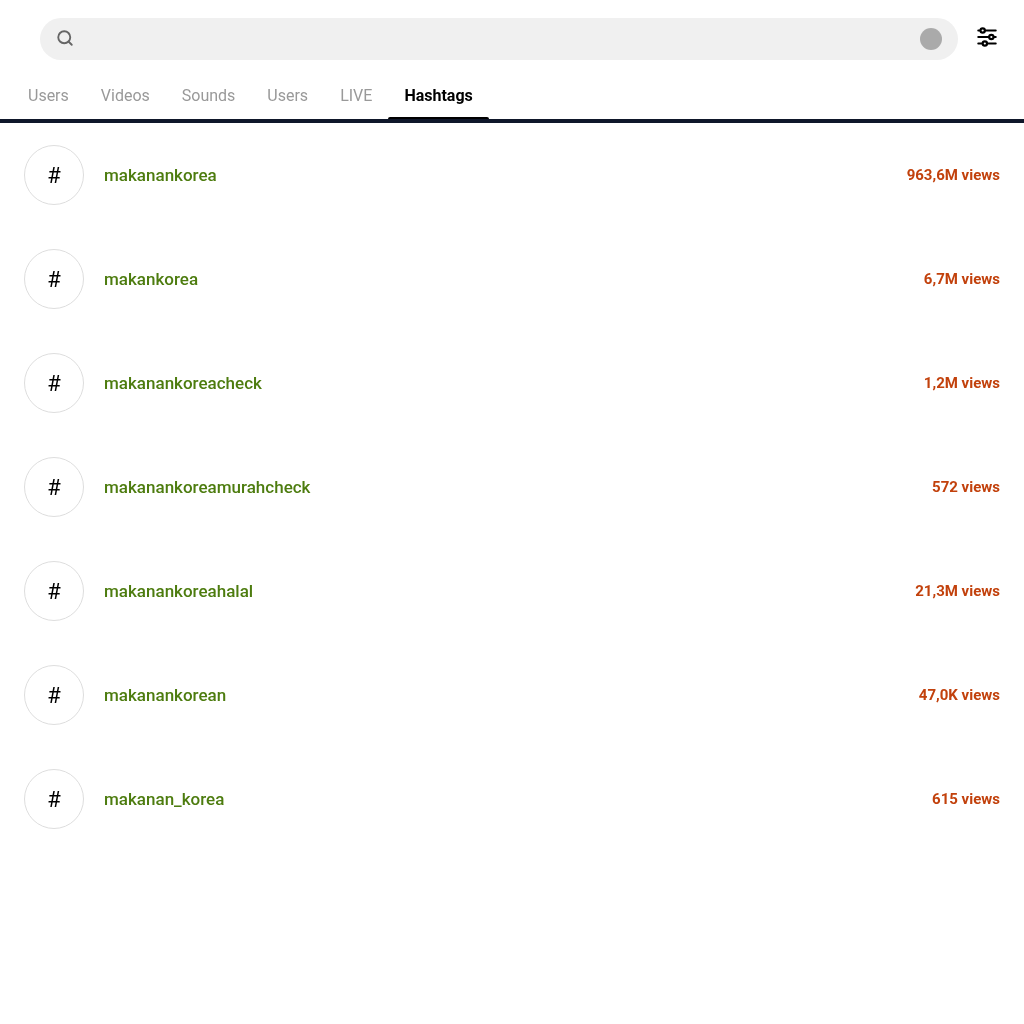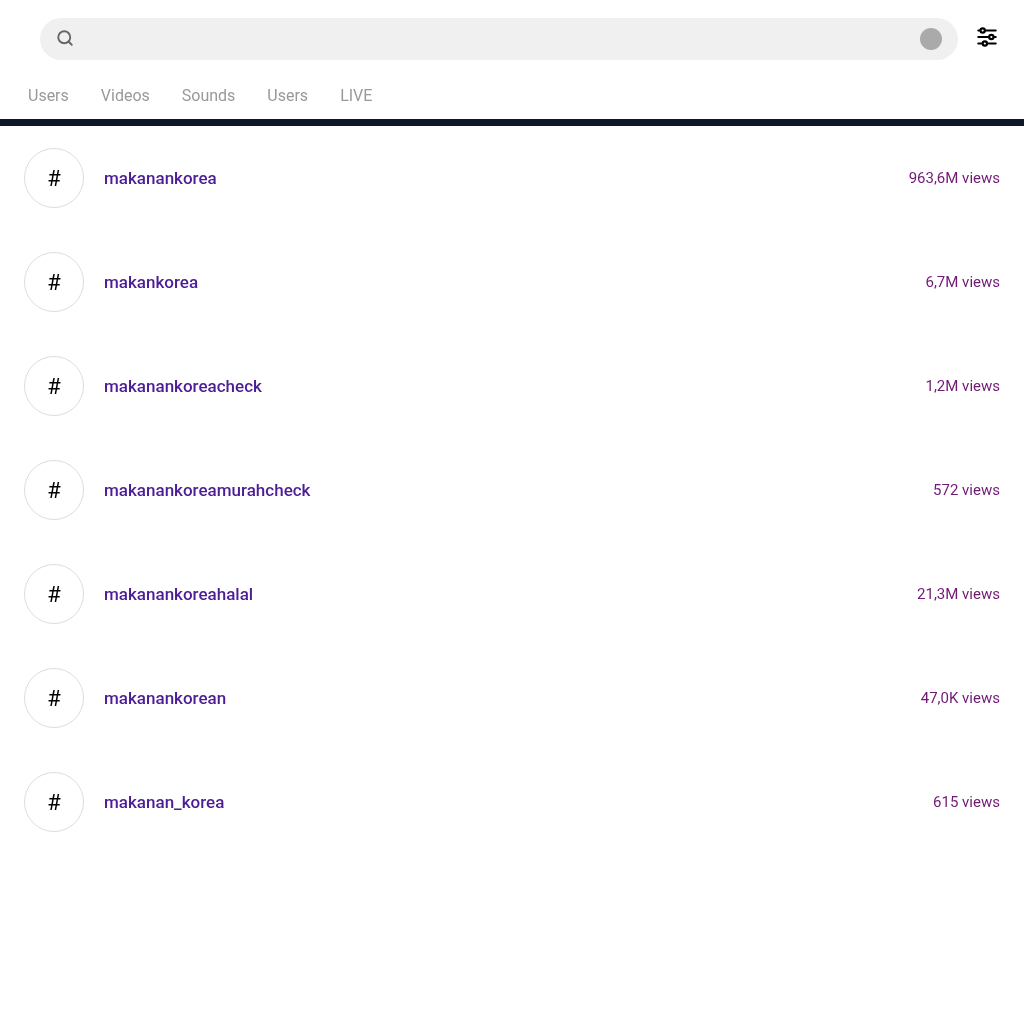--- a/index.html
+++ b/index.html
@@ -78,21 +78,21 @@
     .filter-btn {
       font-size: 22px;
       color: #000;
       cursor: pointer;
       padding: 4px;
     }
 
     
     .tabs {
       display: flex;
-      border-bottom: 7px solid #0f172a;
+      border-bottom: 4px solid #0f172a;
       padding: 0 12px;
       gap: 0;
       overflow-x: auto;
     }
 
     .tabs::-webkit-scrollbar {
       display: none;
     }
 
     .tab {
@@ -147,30 +147,31 @@
     }
 
     .hashtag-symbol {
       font-size: 22px;
       color: #000;
       font-weight: 400;
     }
 
     .hashtag-name {
       font-size: 17px;
-      color: #4c1d95;
+      color: #4d7c0f;
       font-weight: 500;
     }
 
     .hashtag-views {
       font-size: 15px;
-      color: #701a75;
+      color: #c2410c;
       margin-left: auto;
       white-space: nowrap;
       flex-shrink: 0;
+      font-weight: bold;
     }
   </style>
 </head>
 <body>
 
 <div class="header">
   <div class="back-btn"></div>
 
   <div class="search-bar">
     <div class="search-icon-wrap">
@@ -195,20 +196,21 @@
   </div>
 </div>
 
 <div class="tabs">
 
 <div class="tab">Users</div>
     <div class="tab">Videos</div>
     <div class="tab">Sounds</div>
     <div class="tab">Users</div>
     <div class="tab">LIVE</div>
+    <div class="tab active">Hashtags</div>
   </div>
 
 <div class="hashtag-list">
 
 <div class="hashtag-item">
       <div class="hashtag-icon-circle">
         <span class="hashtag-symbol">#</span>
       </div>
       <div class="hashtag-name">makanankorea</div>
       <div class="hashtag-views">963,6M views</div>

